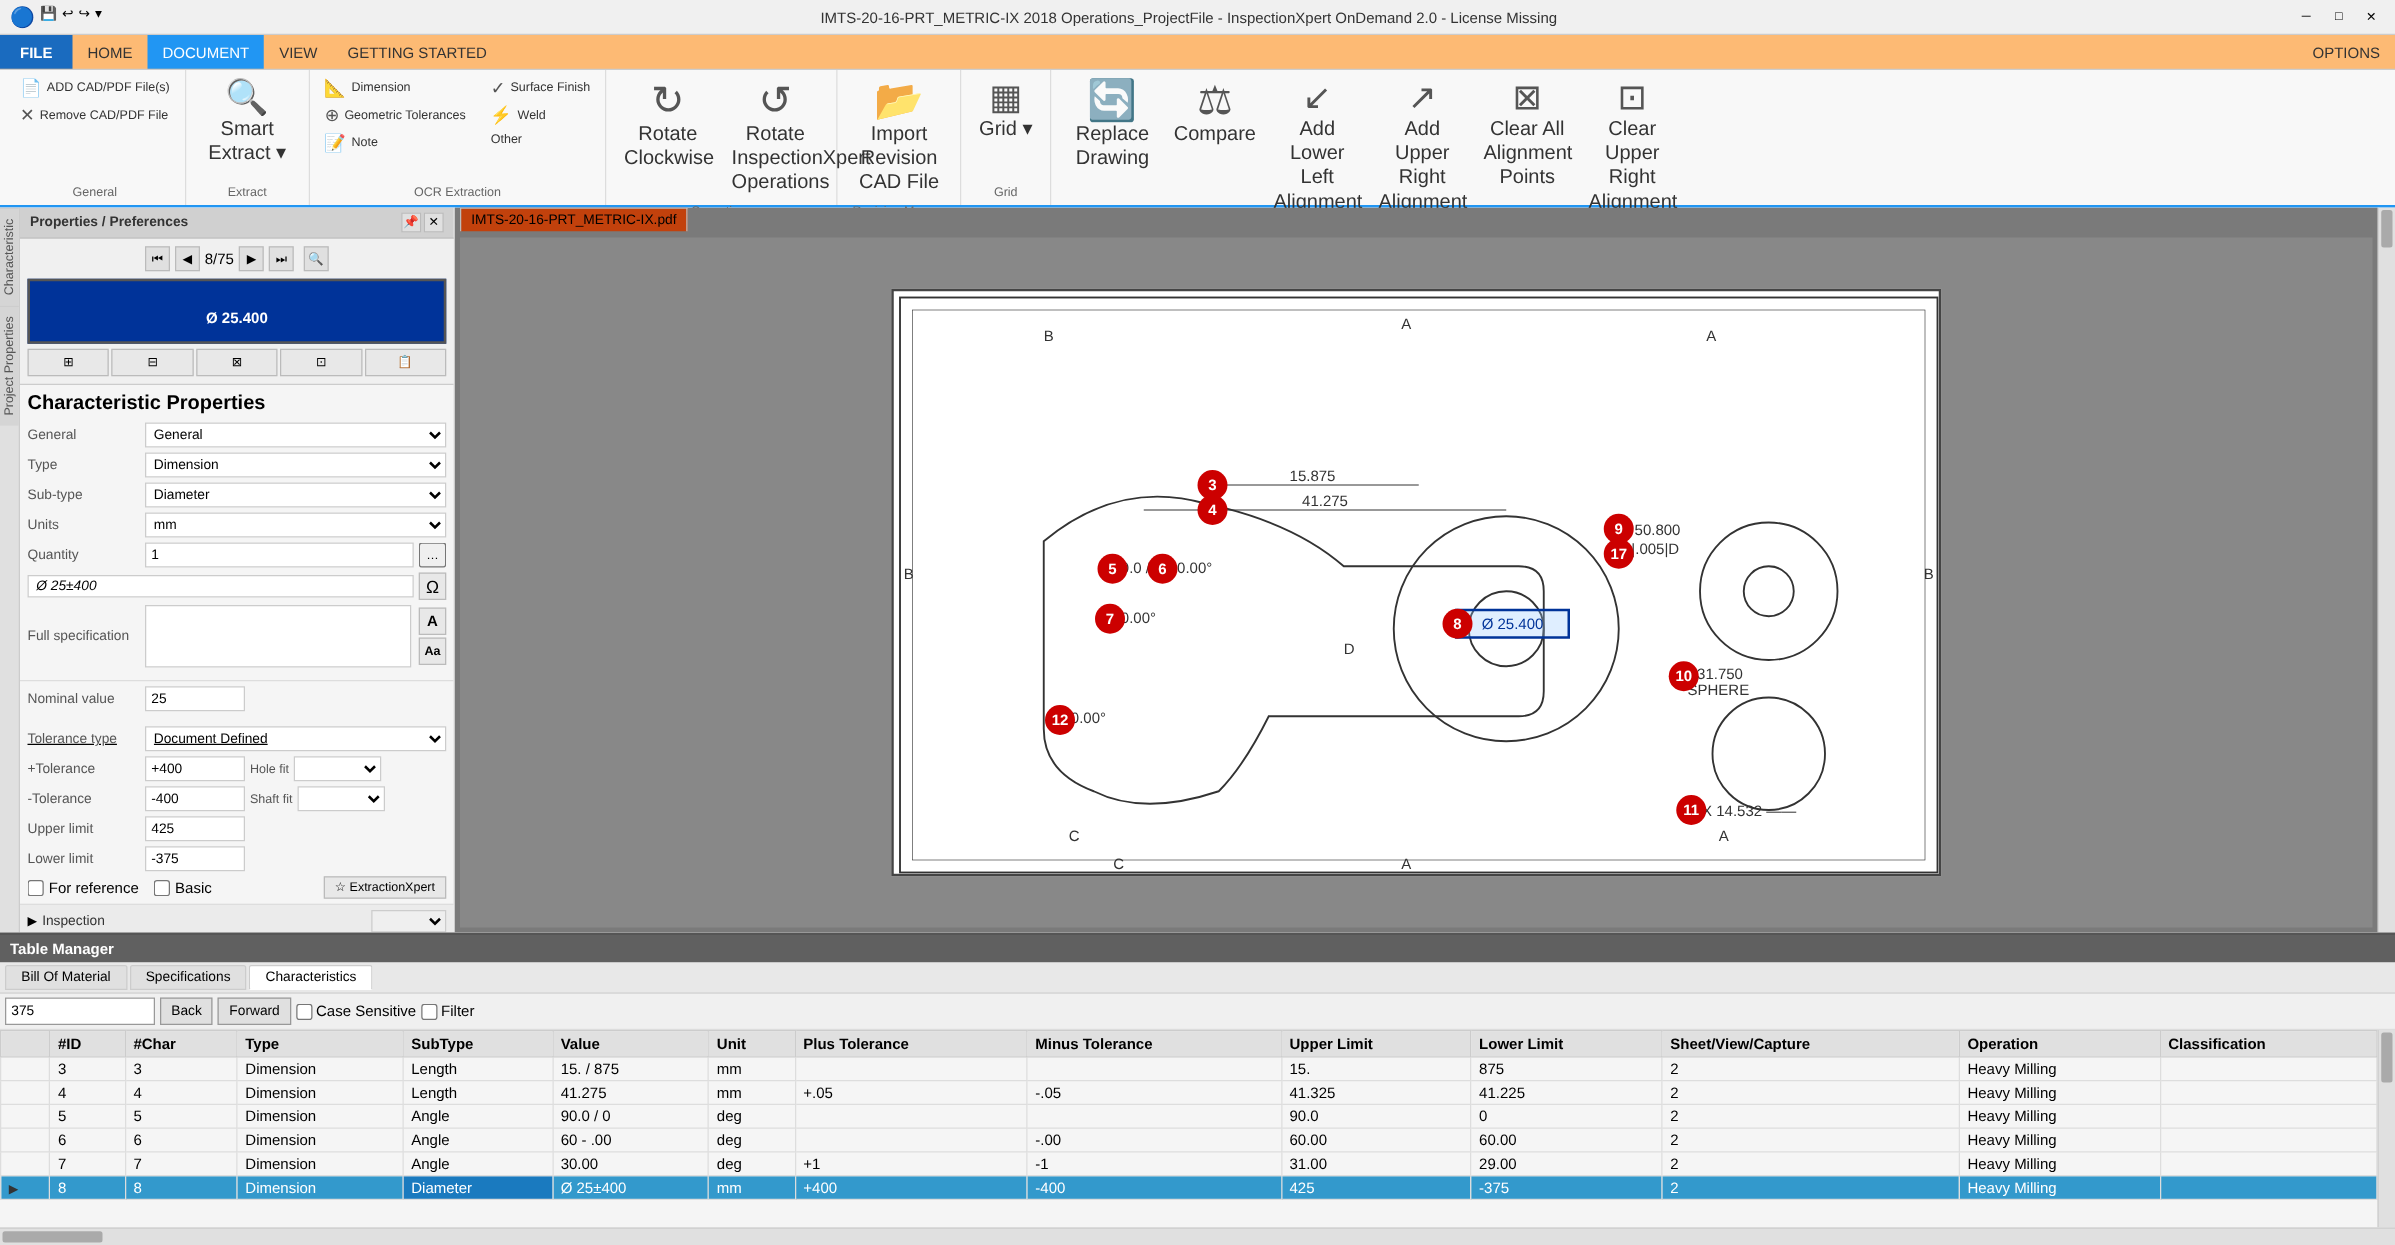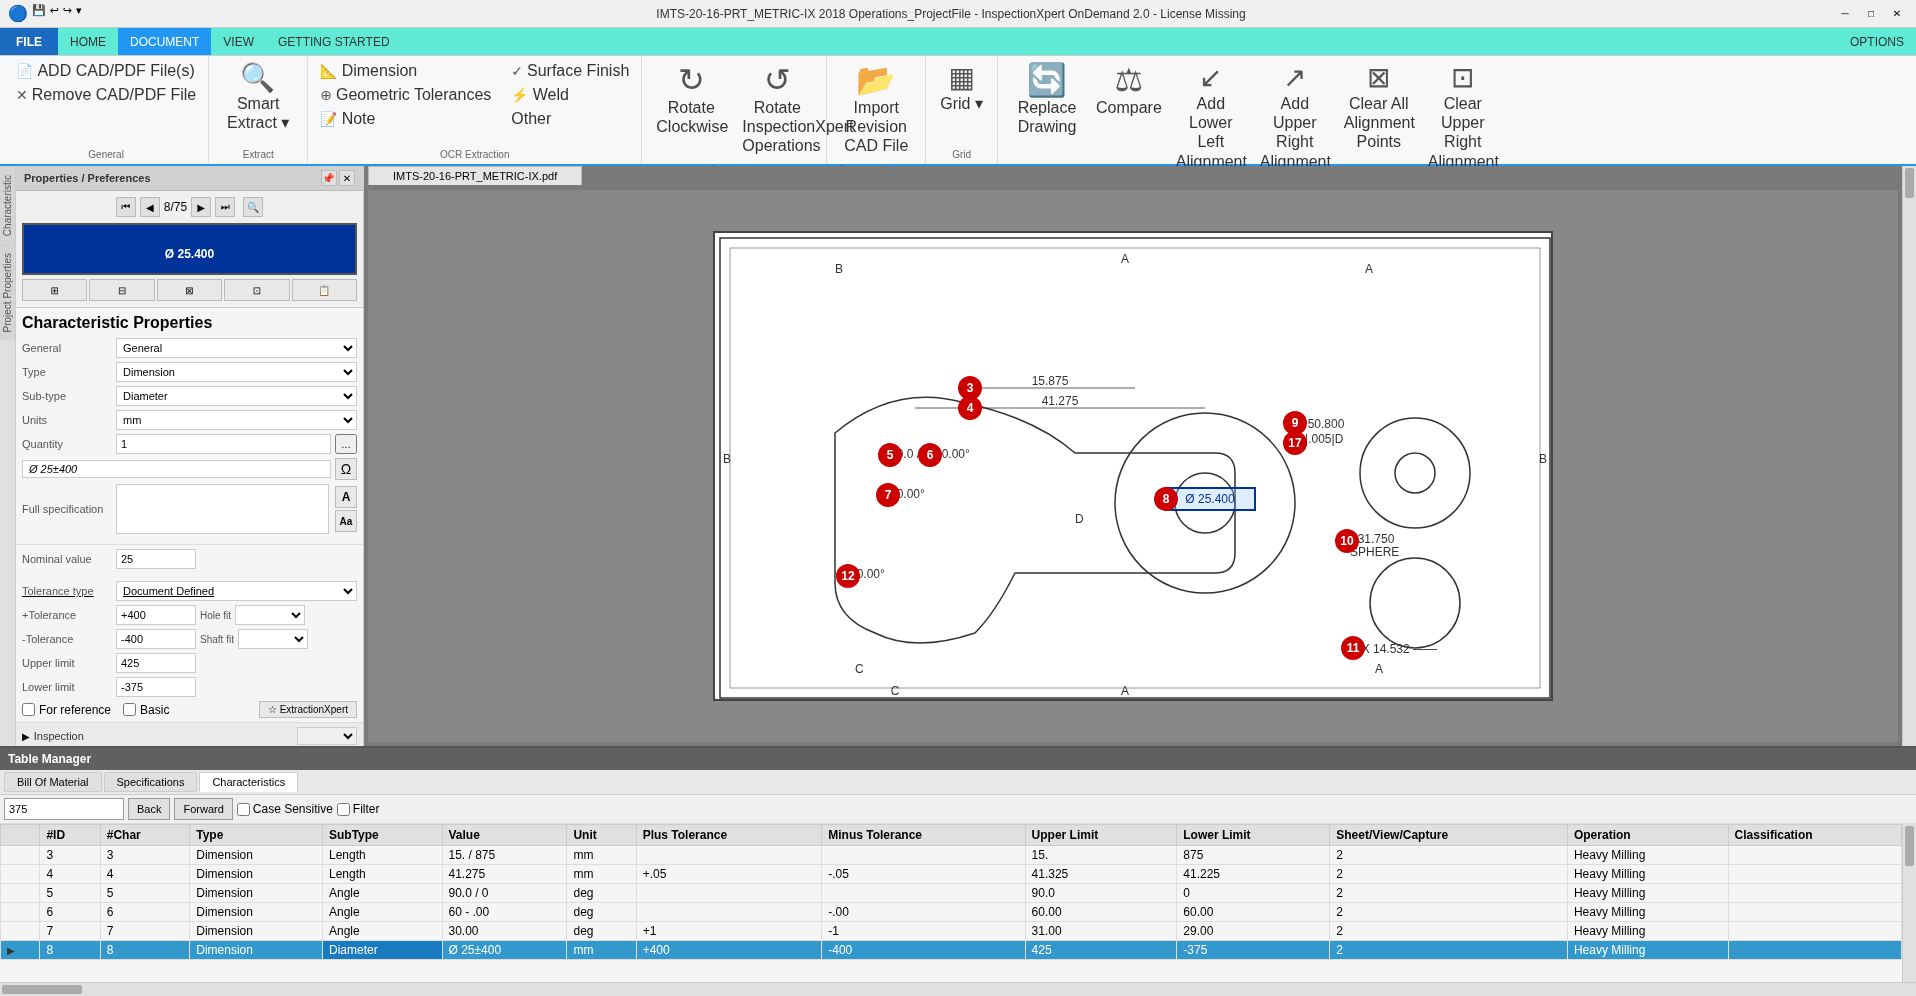--- a/index.html
+++ b/index.html
@@ -14,21 +14,21 @@
       justify-content: space-between;
       padding: 0 8px;
       border-bottom: 1px solid #ccc;
     }
     .titlebar-title { font-size: 12px; color: #333; flex: 1; text-align: center; }
     .titlebar-controls { display: flex; gap: 4px; }
     .titlebar-btn { width: 22px; height: 18px; display: flex; align-items: center; justify-content: center; font-size: 10px; cursor: pointer; background: #f0f0f0; border: none; }
 
     
     .menubar {
-      background: #5eead4;
+      background: #fdba74;
       height: 28px;
       display: flex;
       align-items: stretch;
       border-bottom: 1px solid #ccc;
     }
     .menu-item {
       padding: 0 12px;
       display: flex;
       align-items: center;
       cursor: pointer;
@@ -86,21 +86,21 @@
     .ribbon-btn-small {
       display: flex;
       align-items: center;
       gap: 4px;
       cursor: pointer;
       padding: 2px 4px;
       border-radius: 2px;
       white-space: nowrap;
     }
     .ribbon-btn-small .icon { font-size: 14px; color: #555; }
-    .ribbon-btn-small .label { font-size: 16px; color: #333; }
+    .ribbon-btn-small .label { font-size: 10px; color: #333; }
     .ribbon-col { display: flex; flex-direction: column; gap: 2px; justify-content: center; }
 
     
     .main-layout {
       display: flex;
       height: calc(996px - 28px - 28px - 110px);
       flex-direction: column;
     }
     .content-area {
       display: flex;
@@ -209,22 +209,22 @@
     .collapse-select { margin-left: auto; width: 60px; height: 18px; font-size: 10px; border: 1px solid #ccc; }
 
     
     .main-canvas {
       flex: 1;
       background: #7a7a7a;
       position: relative;
       overflow: hidden;
     }
     .canvas-tab {
-      background: #e5e5e5;
-      padding: 3px 24px;
+      background: #c2410c;
+      padding: 3px 8px;
       font-size: 11px;
       border: 1px solid #bbb;
       border-bottom: none;
       display: inline-block;
       position: absolute;
       top: 0;
       left: 4px;
     }
     .drawing-area {
       position: absolute;

